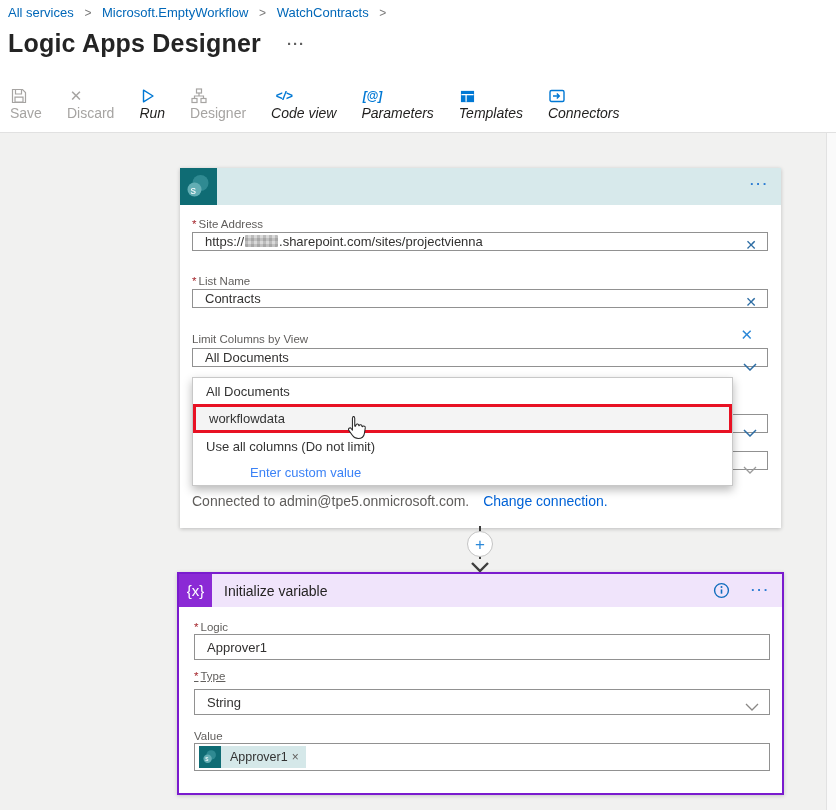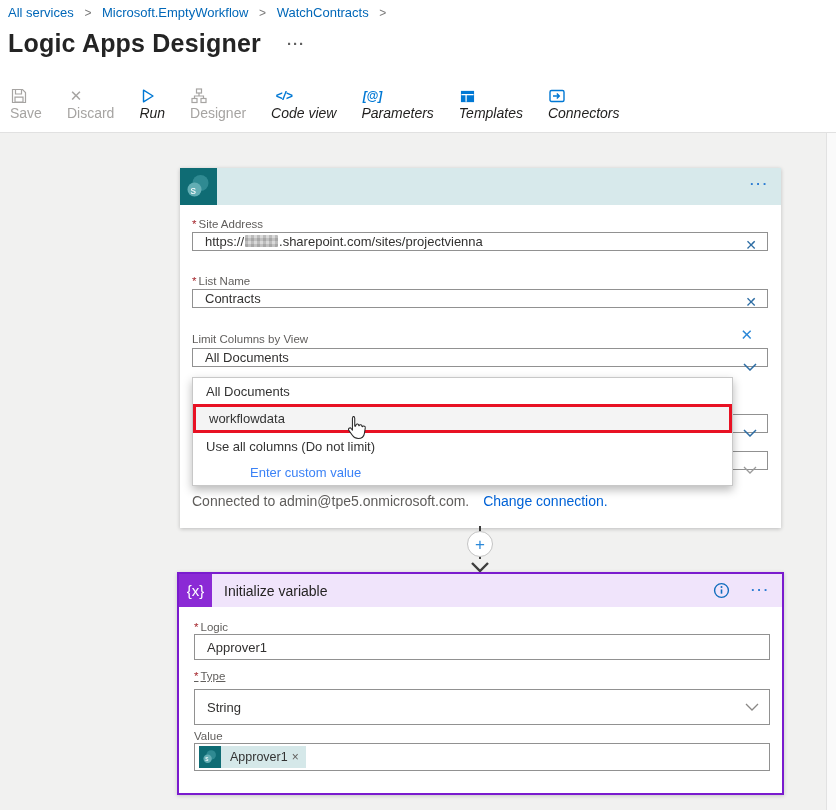--- a/index.html
+++ b/index.html
@@ -88,21 +88,21 @@
   .action-header { position:absolute; top:0; left:0; width:100%; height:33px; background:#f0e4fb;
                    display:flex; align-items:center; cursor:pointer; }
   .x-icon { width:33px; height:33px; flex:0 0 33px; background:#8b2ad5; color:#fff; font-size:15px;
             display:flex; align-items:center; justify-content:center; }
   .action-header .hdr-title { margin-left:12px; font-size:14px; color:#252423; }
   .info-circ { position:absolute; right:52px; top:8px; cursor:pointer; }
 
   .a-name-label { position:absolute; left:15px; top:47px; }
   .a-name-input { position:absolute; left:15px; top:60px; width:576px; height:26px; }
   .a-type-label { position:absolute; left:15px; top:96px;text-decoration:underline; }
-  .a-type-select { position:absolute; left:15px; top:115px; width:576px; height:36px; cursor:pointer; }
+  .a-type-select { position:absolute; left:15px; top:115px; width:576px; height:26px; cursor:pointer; }
   .a-value-label { position:absolute; left:15px; top:156px; }
   .a-value-input { position:absolute; left:15px; top:169px; width:576px; height:28px; padding:0 8px 0 4px; }
 
   .token-chip { display:flex; align-items:center; height:22px; background:#d5e8e9; cursor:pointer; }
   .token-chip .sp-mini { width:22px; height:22px; flex:0 0 22px; }
   .token-chip .chip-label { font-size:12.5px; color:#333; padding:0 4px 0 9px; }
   .token-chip .chip-x { font-size:12px; color:#605e5c; padding-right:7px; cursor:pointer; }
 </style>
 </head>
 <body>

